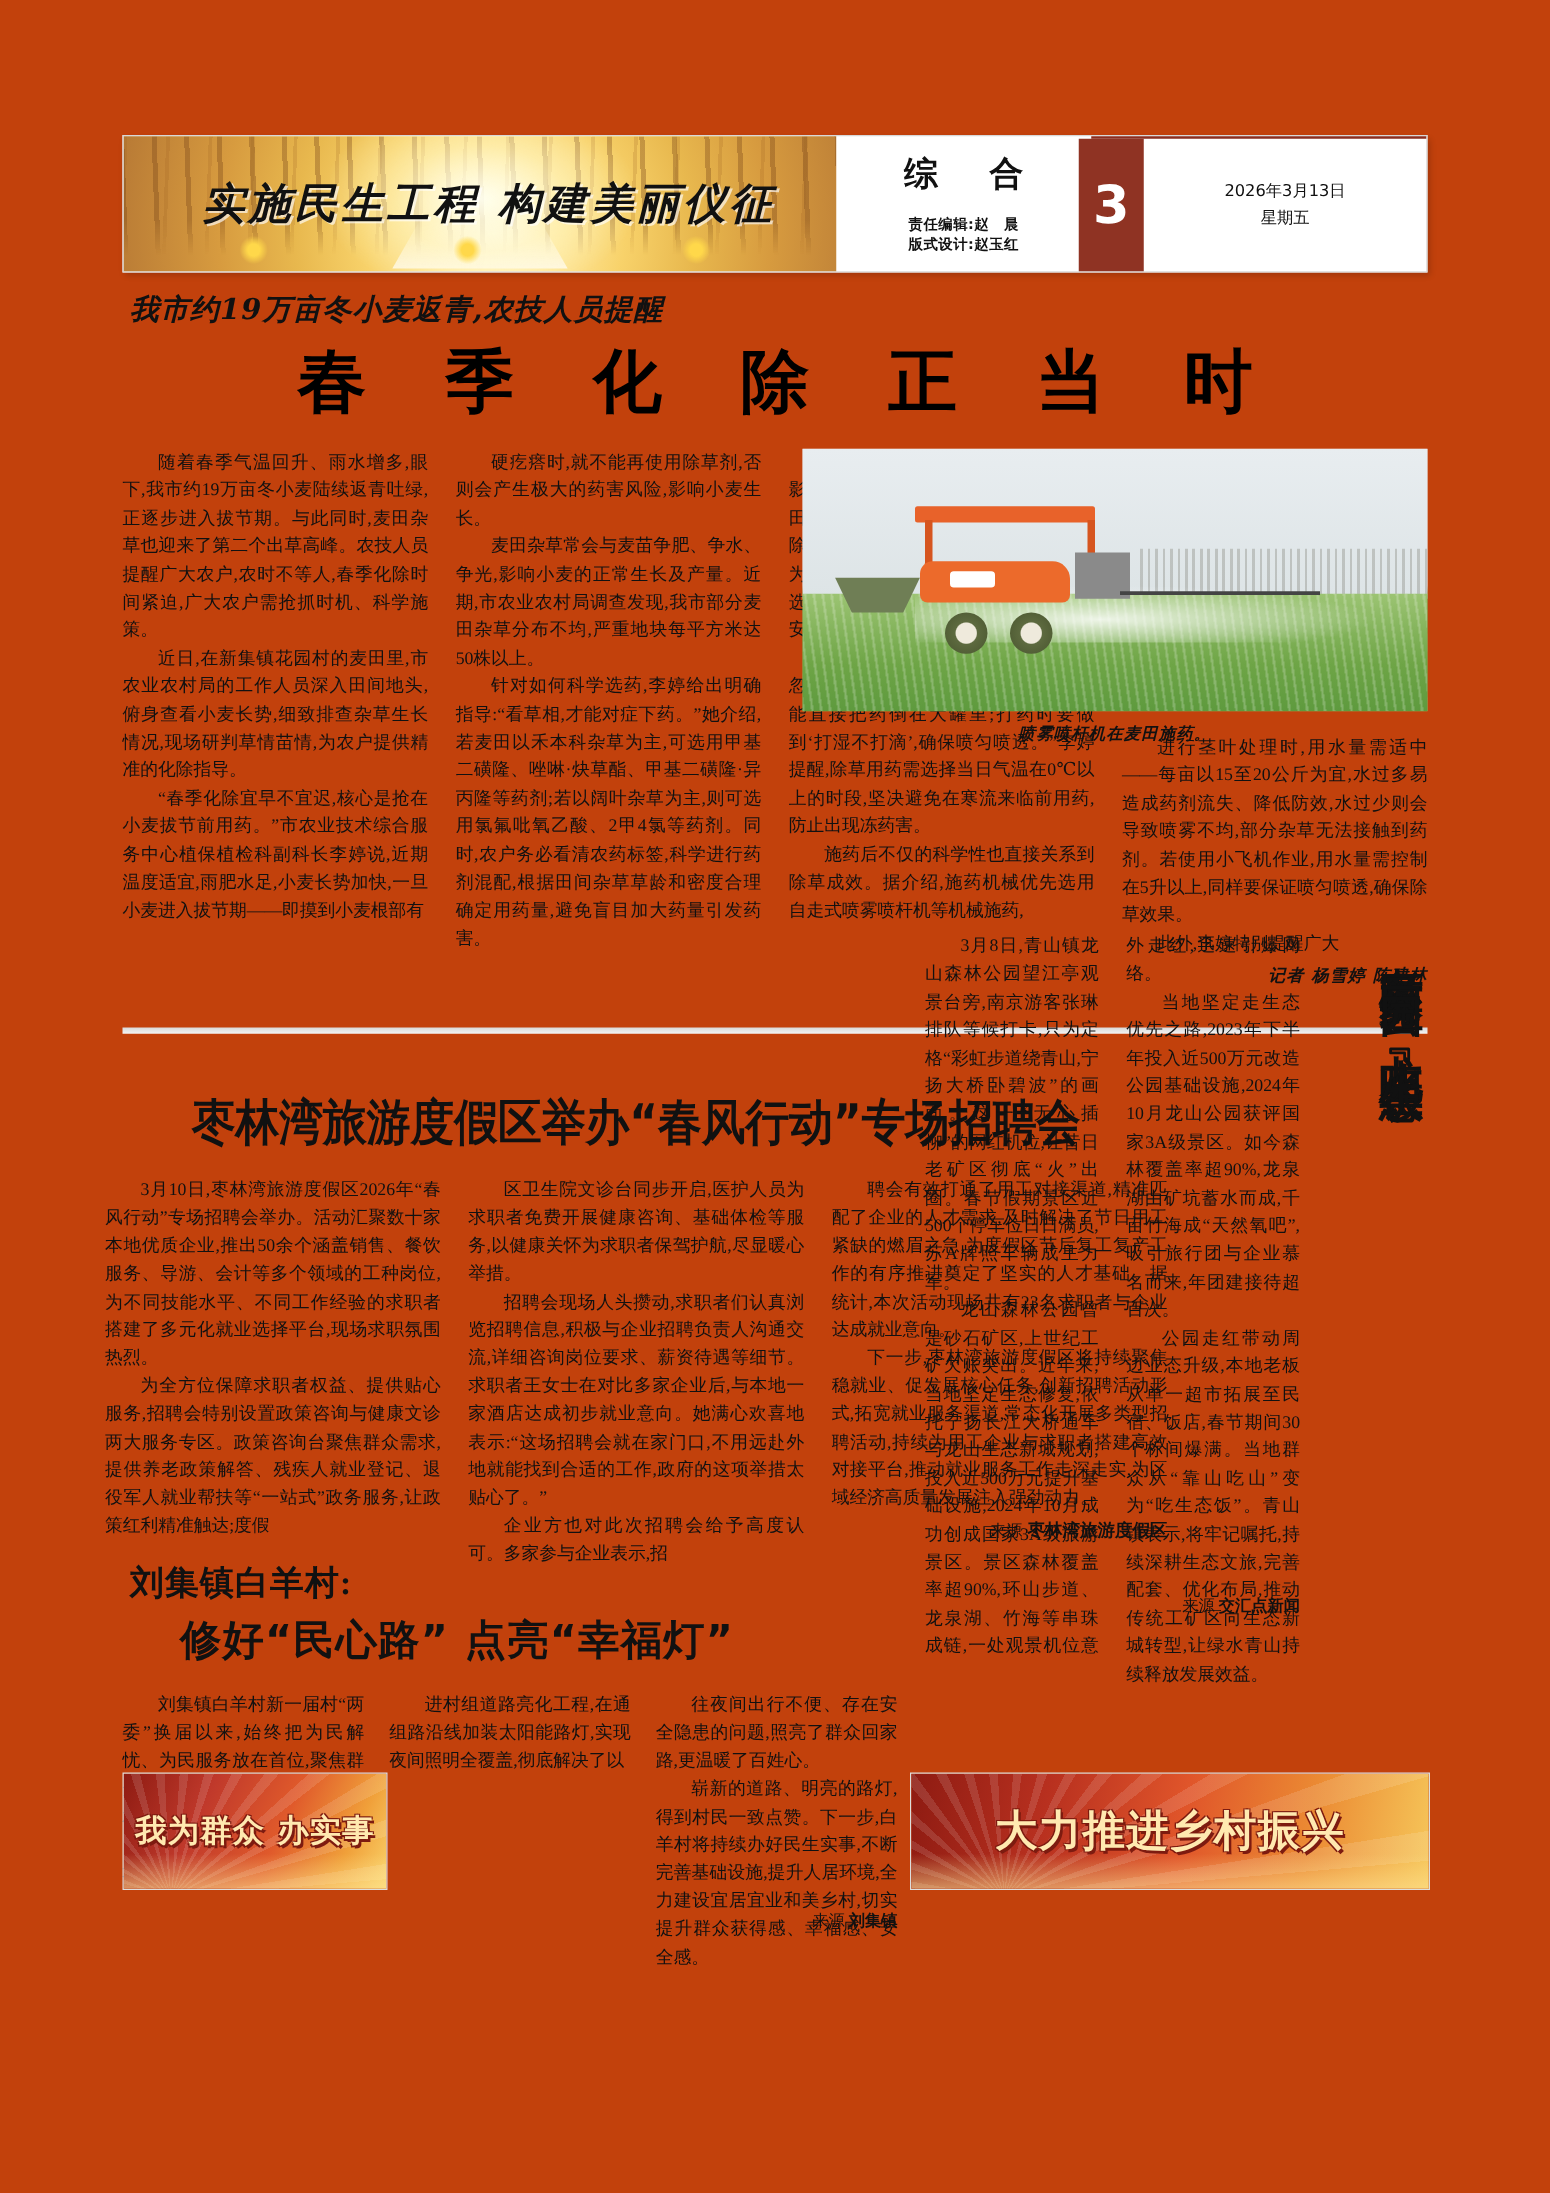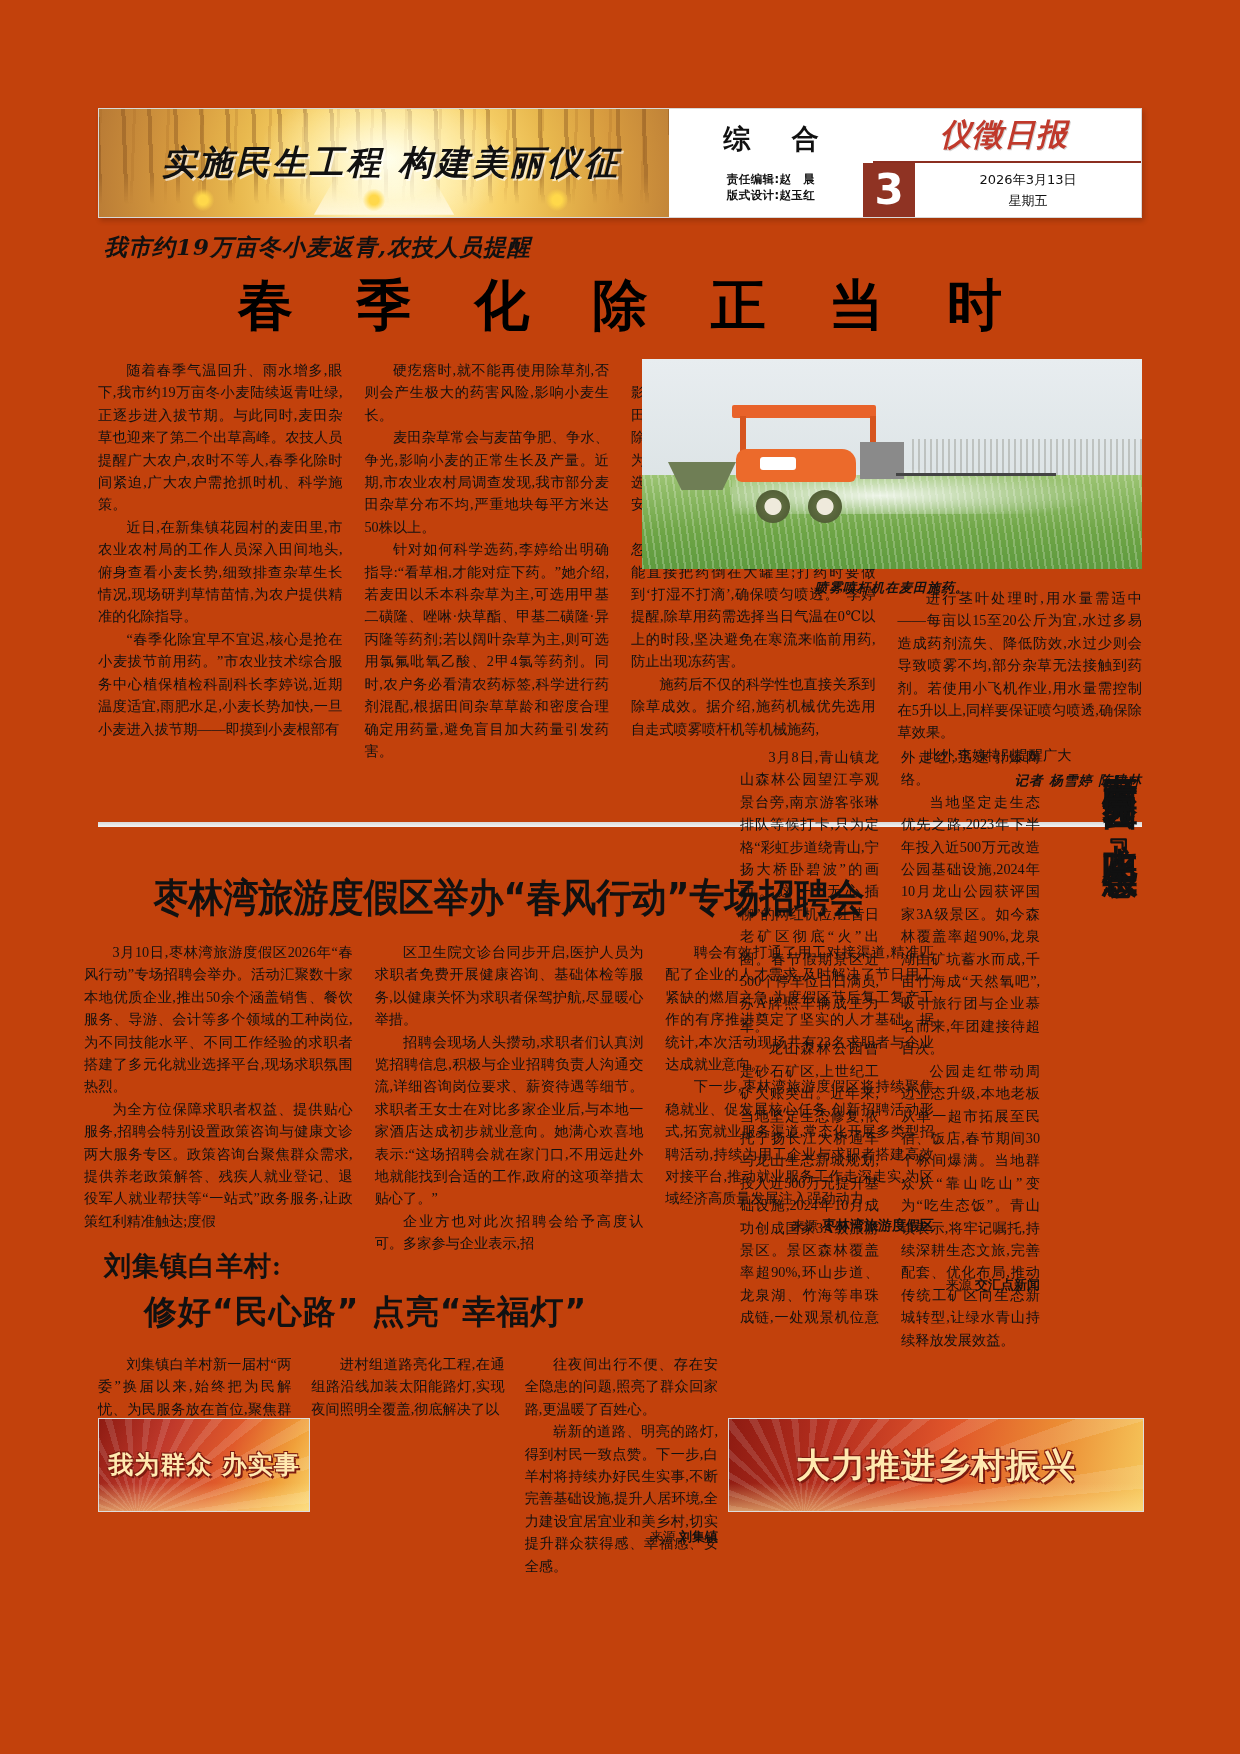--- a/index.html
+++ b/index.html
@@ -296,21 +296,20 @@
       <div class="flower" style="left:46%"></div>
       <div class="flower" style="left:78%"></div>
       <div class="mast-slogan">实施民生工程  构建美丽仪征</div>
     </div>
     <div class="mast-mid">
       <div class="mast-section">综 合</div>
       <div class="mast-credit">责任编辑:赵　晨</div>
       <div class="mast-credit">版式设计:赵玉红</div>
     </div>
     <div class="mast-right">
-      <div class="mast-logo">仪徵日报</div>
       <div class="mast-dateline">
         <div class="mast-pageno">3</div>
         <div class="mast-date">
           <div>2026年3月13日</div>
           <div>星期五</div>
         </div>
       </div>
     </div>
   </div>
 

